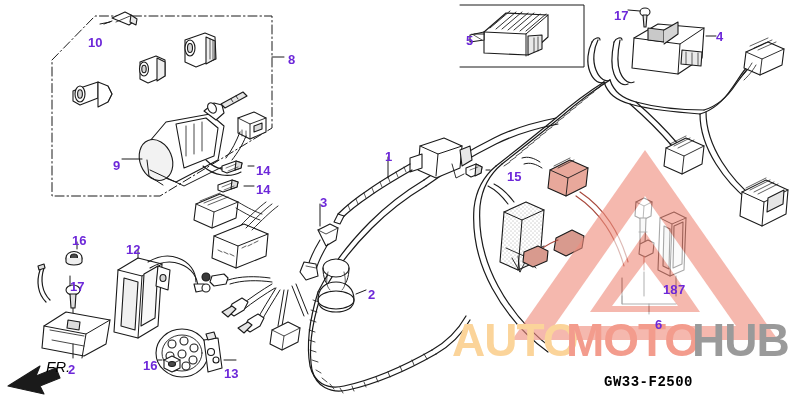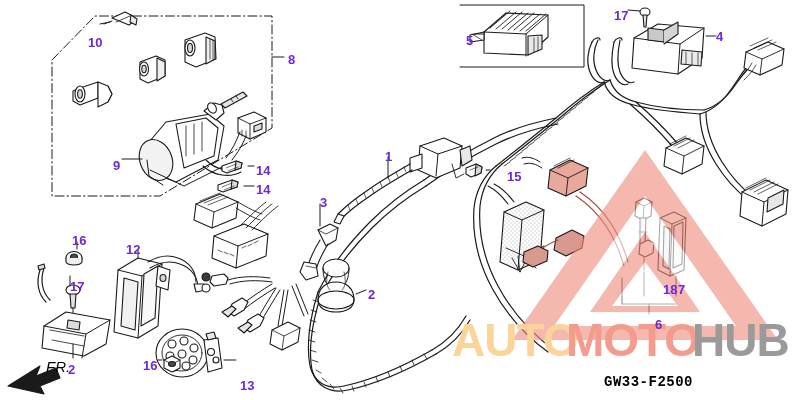--- a/index.html
+++ b/index.html
@@ -495,21 +495,21 @@
       <span class="callout" style="left: 320px; top: 196px;">3</span>
       <span class="callout" style="left: 716px; top: 30px;">4</span>
       <span class="callout" style="left: 466px; top: 34px;">5</span>
       <span class="callout" style="left: 655px; top: 318px;">6</span>
       <span class="callout" style="left: 678px; top: 283px;">7</span>
       <span class="callout" style="left: 288px; top: 53px;">8</span>
       <span class="callout" style="left: 113px; top: 159px;">9</span>
       <span class="callout" style="left: 88px; top: 28px; margin-top: 8px;">10</span>
       <span class="callout" style="left: 68px; top: 363px;">2</span>
       <span class="callout" style="left: 126px; top: 243px;">12</span>
-      <span class="callout" style="left: 240px; top: 367px; margin-top: 12px;">13</span>
+      <span class="callout" style="left: 224px; top: 367px;">13</span>
       <span class="callout" style="left: 256px; top: 164px;">14</span>
       <span class="callout" style="left: 256px; top: 183px;">14</span>
       <span class="callout" style="left: 507px; top: 170px;">15</span>
       <span class="callout" style="left: 72px; top: 234px;">16</span>
       <span class="callout" style="left: 143px; top: 359px;">16</span>
       <span class="callout" style="left: 614px; top: 9px;">17</span>
       <span class="callout" style="left: 70px; top: 280px;">17</span>
       <span class="callout" style="left: 663px; top: 283px;">18</span>
     </div>
 

